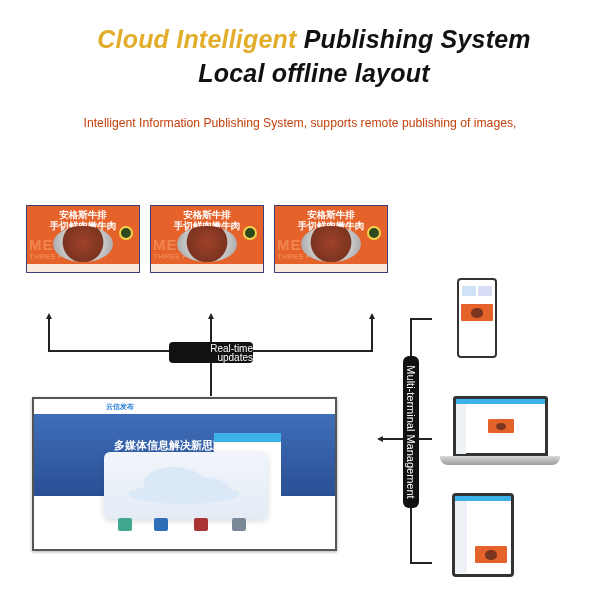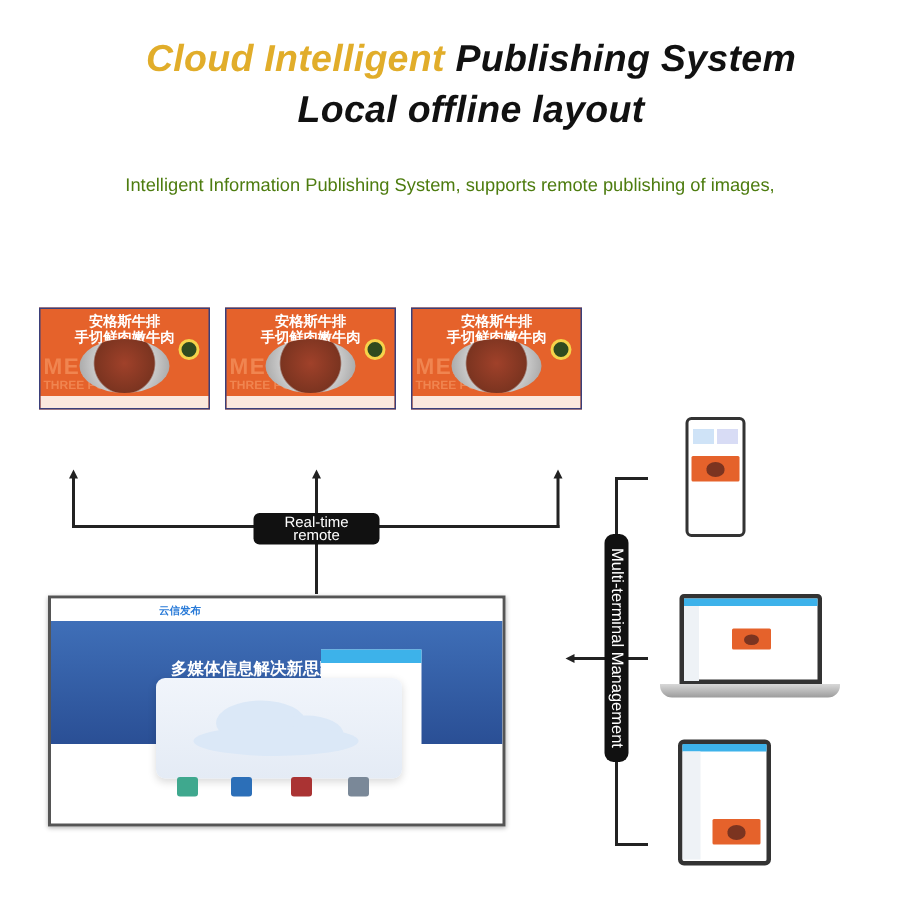--- a/index.html
+++ b/index.html
@@ -1,21 +1,21 @@
 <!DOCTYPE html>
 <html><head>
 <meta charset="utf-8">
 <style>
   html,body{margin:0;padding:0;background:#fff;}
   body{width:600px;height:600px;position:relative;overflow:hidden;font-family:"Liberation Sans",sans-serif;}
   .title{position:absolute;left:14px;width:600px;text-align:center;font-weight:bold;font-style:italic;font-size:25px;color:#111;letter-spacing:0.2px;}
   .title .gold{color:#e1ad2a;}
   .t1{top:25px;}
   .t2{top:59px;}
-  .desc{position:absolute;top:114px;left:20px;width:560px;text-align:center;font-size:12.2px;line-height:19.5px;color:#4d7c0f;}
+  .desc{position:absolute;top:114px;left:20px;width:560px;text-align:center;font-size:12.2px;line-height:19.5px;color:#c2410c;}
   .display{position:absolute;top:205px;width:114px;height:68px;border:1px solid #3a3f7a;background:#e5622b;overflow:hidden;box-sizing:border-box;}
   .display .hd{position:absolute;top:3px;left:0;width:100%;text-align:center;color:#fff;font-weight:bold;font-size:9.5px;line-height:11px;}
   .display .big{position:absolute;top:30px;left:2px;font-weight:bold;font-size:15px;color:#f08550;letter-spacing:1px;}
   .display .big2{position:absolute;top:46px;left:2px;font-weight:bold;font-size:8px;color:#f08550;}
   .display .pot{position:absolute;left:26px;top:20px;width:60px;height:36px;border-radius:50%;background:radial-gradient(circle at 50% 45%,#a0412a 0,#7b3420 55%,#c8c8c8 58%,#9a9a9a 100%);}
   .display .badge{position:absolute;right:6px;top:20px;width:14px;height:14px;border-radius:50%;background:#2f4a1f;border:2px solid #f5d34a;box-sizing:border-box;}
   .display .foot{position:absolute;bottom:0;left:0;width:100%;height:8px;background:#fbe8dd;}
   .line{position:absolute;background:#222;}
   .arrow-up{position:absolute;width:0;height:0;border-left:3px solid transparent;border-right:3px solid transparent;border-bottom:6px solid #222;}
   .arrow-left{position:absolute;width:0;height:0;border-top:3px solid transparent;border-bottom:3px solid transparent;border-right:6px solid #222;}
@@ -88,23 +88,23 @@
   <div class="foot"></div>
 </div>
 
 <div class="line" style="left:48px;top:318px;width:2px;height:34px;"></div>
 <div class="line" style="left:210px;top:318px;width:2px;height:78px;"></div>
 <div class="line" style="left:371px;top:318px;width:2px;height:34px;"></div>
 <div class="line" style="left:48px;top:350px;width:325px;height:2px;"></div>
 <div class="arrow-up" style="left:46px;top:313px;"></div>
 <div class="arrow-up" style="left:208px;top:313px;"></div>
 <div class="arrow-up" style="left:369px;top:313px;"></div>
-<div class="pill" style="left:169px;top:342px;width:84px;height:21px;padding-top:2px;box-sizing:border-box;">
+<div class="pill" style="left:169px;top:342px;width:84px;height:21px;padding-top:2px;box-sizing:border-box;text-align:right;">
   <div>Real-time</div>
-  <div>remote</div>
+  <div>updates</div>
 </div>
 
 <div class="monitor">
   <div class="nav">
       <span class="logo">云信发布</span>
     </div>
   <div class="hero">
     <div class="hero-txt">多媒体信息解决新思路</div>
     <div class="login">
         <div class="login-hd"></div>

